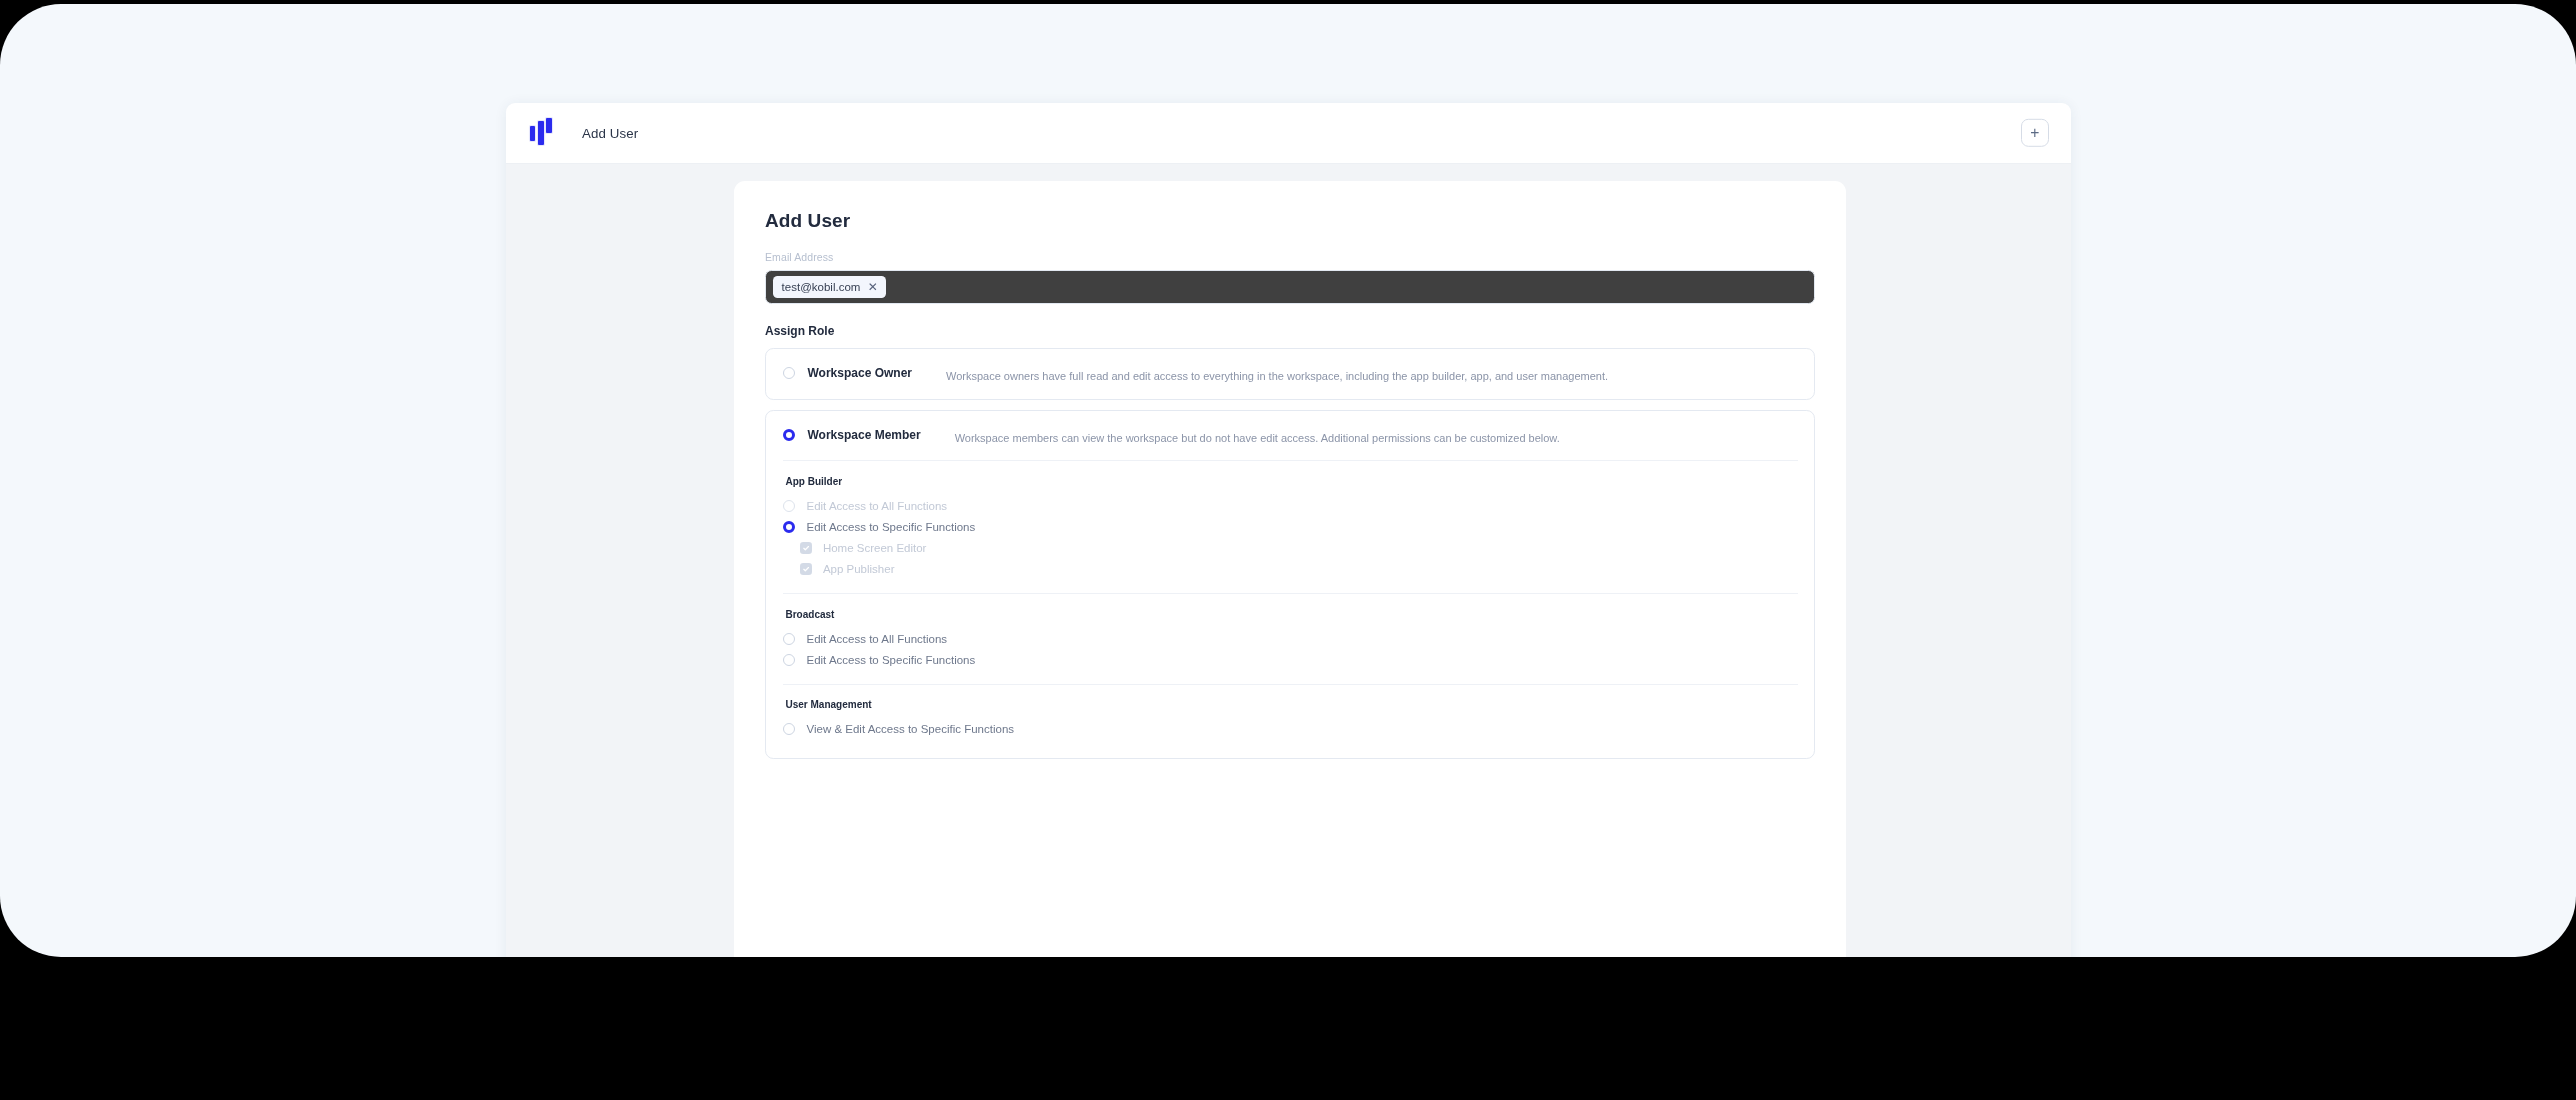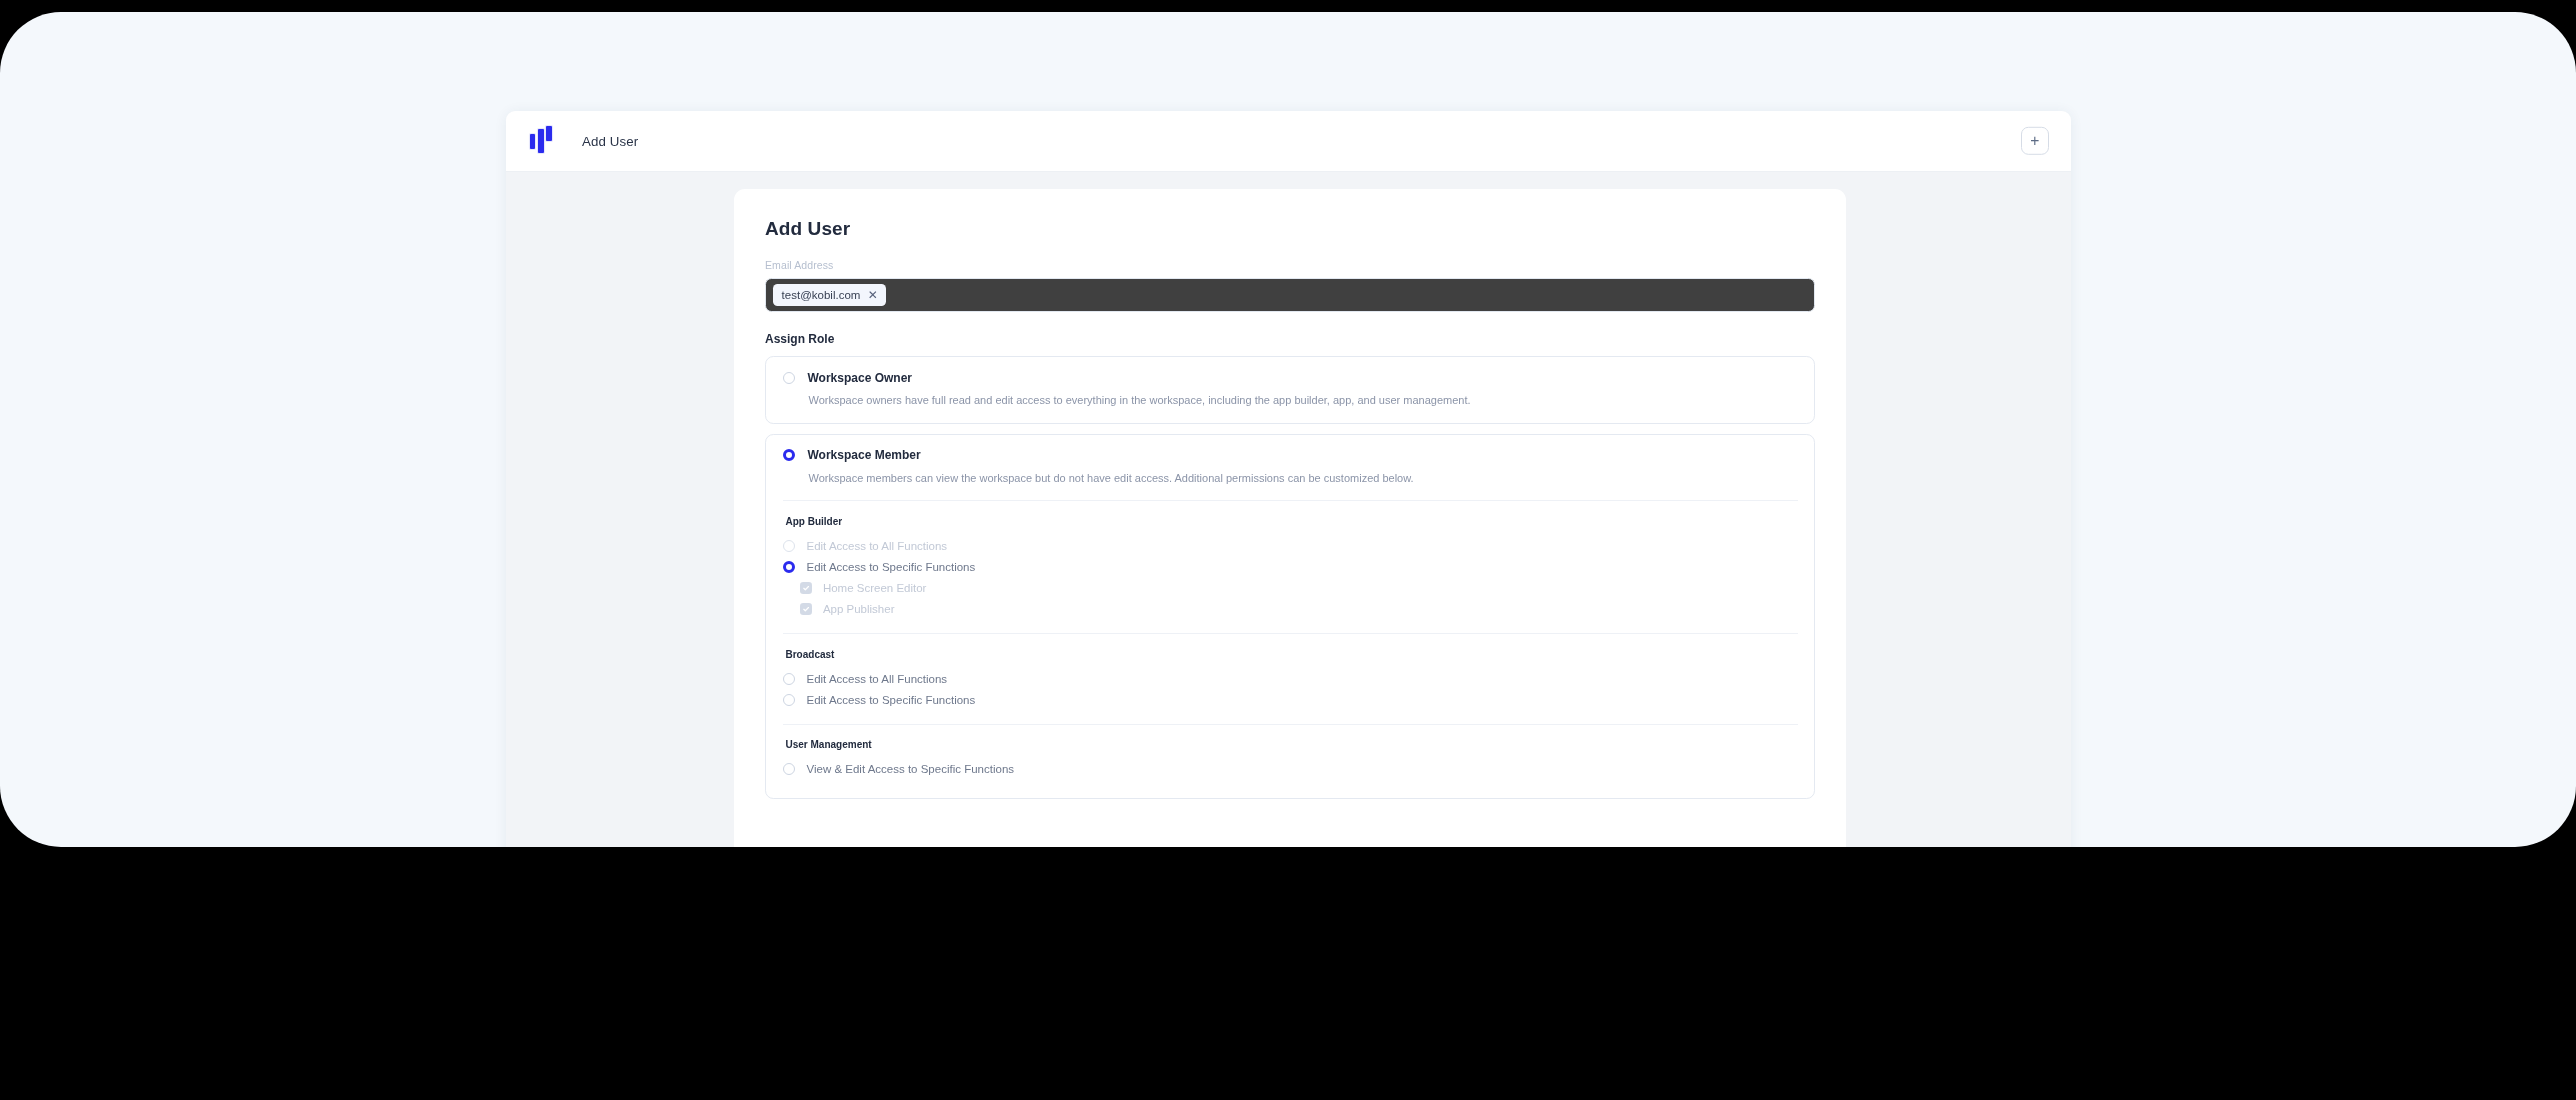--- a/index.html
+++ b/index.html
@@ -8,23 +8,23 @@
     width: 2576px;
     height: 1101px;
     background: #000000;
     font-family: "Liberation Sans", sans-serif;
     -webkit-font-smoothing: antialiased;
   }
 
   
   .page-canvas {
     position: absolute;
-    left: 0; top: 12px;
+    left: 0; top: 4px;
     width: 2576px;
-    height: 835px;
+    height: 953px;
     background: #f4f8fc;
     border-radius: 61px;
     overflow: hidden;
   }
 
   
   .app-shell {
     position: absolute;
     left: 506px;
     top: 99px;
@@ -170,22 +170,22 @@
   .role-card {
     margin-top: 10px;
     border: 0.9px solid #e4e9f1;
     border-radius: 8.3px;
     background: #ffffff;
   }
 
   .role-head {
     padding: 13.8px 16.5px 14.7px 16.5px;
     display: flex;
-    gap: 2px;
-    flex-direction: column;
+    gap: 8px;
+    flex-direction: row;
   }
   .role-head-row {
     display: flex;
     align-items: center;
     gap: 13px;
     cursor: pointer;
   }
   .role-title {
     font-size: 12px;
     font-weight: 700;

